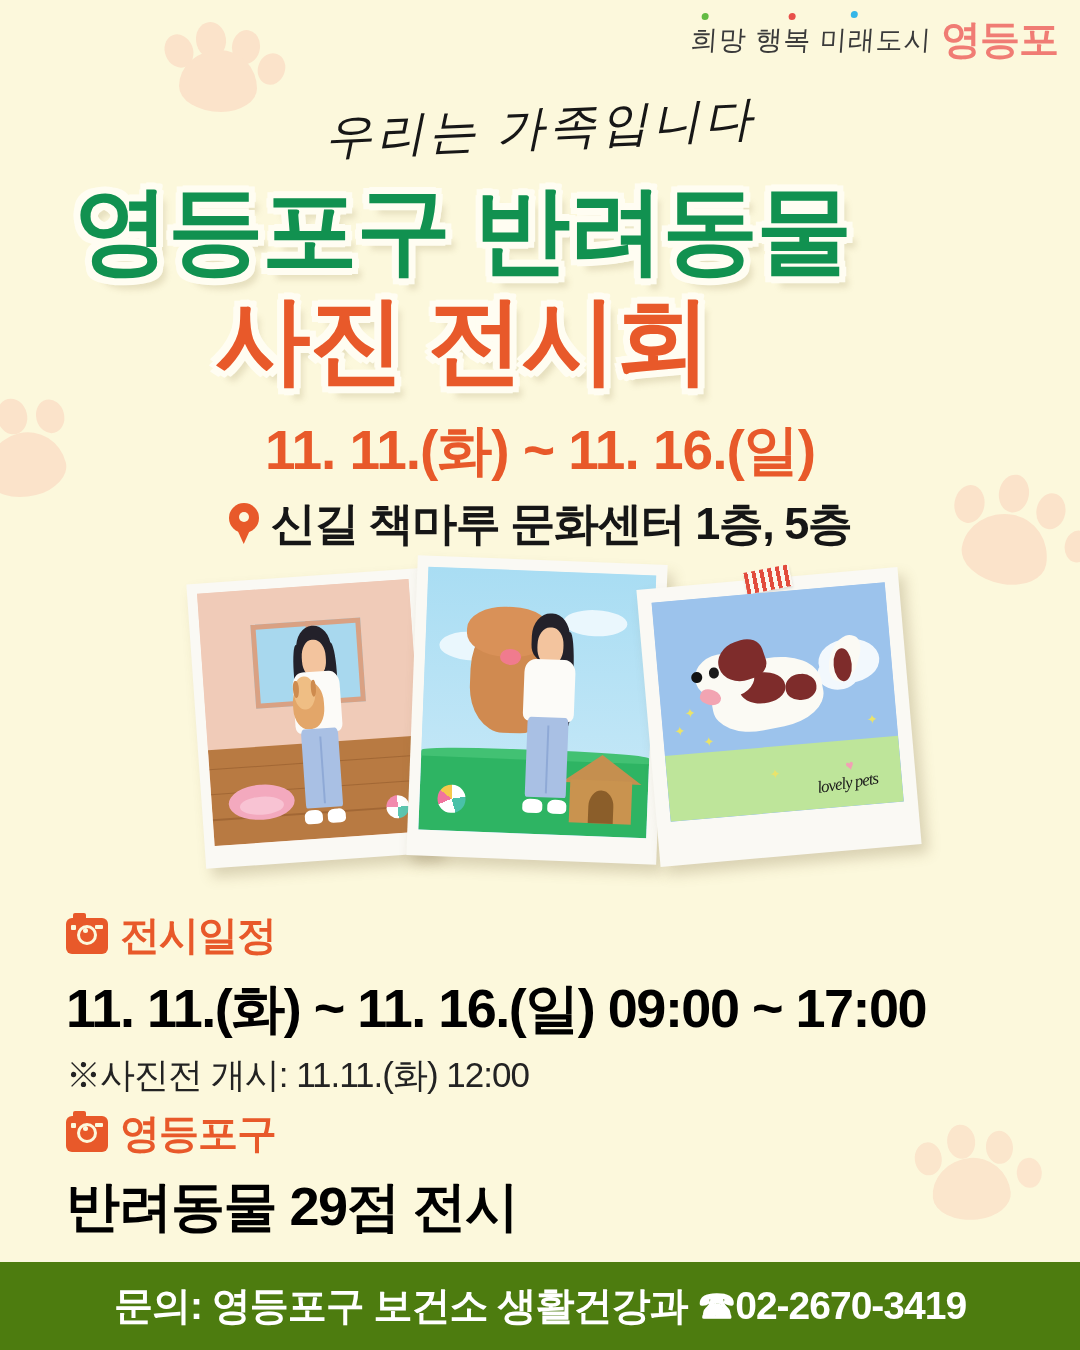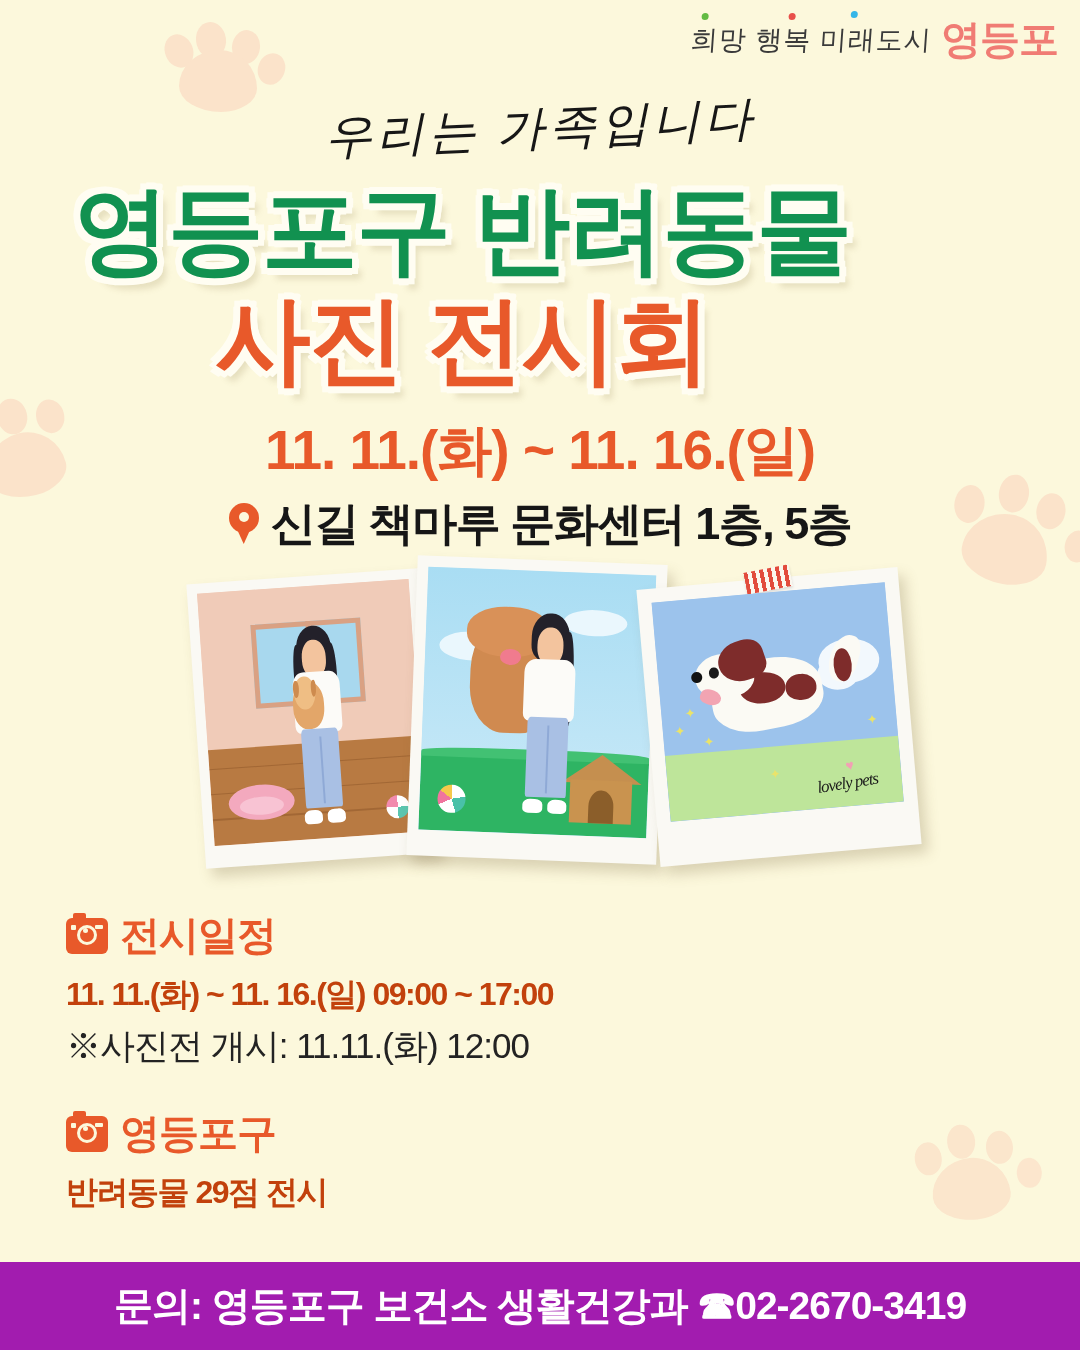--- a/index.html
+++ b/index.html
@@ -151,28 +151,28 @@
   .section{position:absolute;left:66px;margin-top:24px;}
   .sec-head{display:flex;align-items:center;gap:12px;}
   .cam{width:42px;height:36px;background:#E8592A;border-radius:6px;position:relative;flex:0 0 auto;}
   .cam-bump{position:absolute;left:7px;top:-5px;width:13px;height:6px;background:#E8592A;border-radius:2px 2px 0 0;}
   .cam-lens{position:absolute;left:11px;top:7px;width:20px;height:20px;border-radius:50%;
     border:3.5px solid #FCF8DC;box-sizing:border-box;}
   .cam-hl{position:absolute;left:17px;top:10px;width:5px;height:5px;border-radius:50%;background:#FCF8DC;}
   .cam-flash{position:absolute;right:5px;top:7px;width:8px;height:4px;background:#FCF8DC;border-radius:1px;}
   .cam-dot{position:absolute;left:5px;top:7px;width:5px;height:5px;background:#FCF8DC;border-radius:1px;}
   .sec-title{font-size:40px;font-weight:bold;color:#E8592A;letter-spacing:-1px;}
-  .line-bold{font-size:32px;font-weight:bold;color:#c2410c;letter-spacing:-1.5px;margin-top:10px;}
+  .line-bold{font-size:54px;font-weight:bold;color:#000000;letter-spacing:-1.5px;margin-top:10px;}
   .line-reg{font-size:35px;font-weight:400;color:#232323;letter-spacing:-1px;margin-top:6px;}
 
   #sec-schedule{top:884px;}
   #sec-content{top:1082px;}
 
   
-  .footer{position:absolute;left:0;bottom:0;width:1080px;height:88px;background:#a21caf;
+  .footer{position:absolute;left:0;bottom:0;width:1080px;height:88px;background:#4d7c0f;
     display:flex;align-items:center;justify-content:center;}
   .footer-text{font-size:39px;font-weight:bold;color:#FFFFFF;letter-spacing:-1px;}
 </style>
 </head>
 <body>
 
 <div class="poster">
 
   <div class="paw" style="left:150px;top:12px;width:150px;height:120px;">
     <div class="toe" style="left:46px;top:10px;width:30px;height:36px;transform:rotate(-8deg);"></div>

